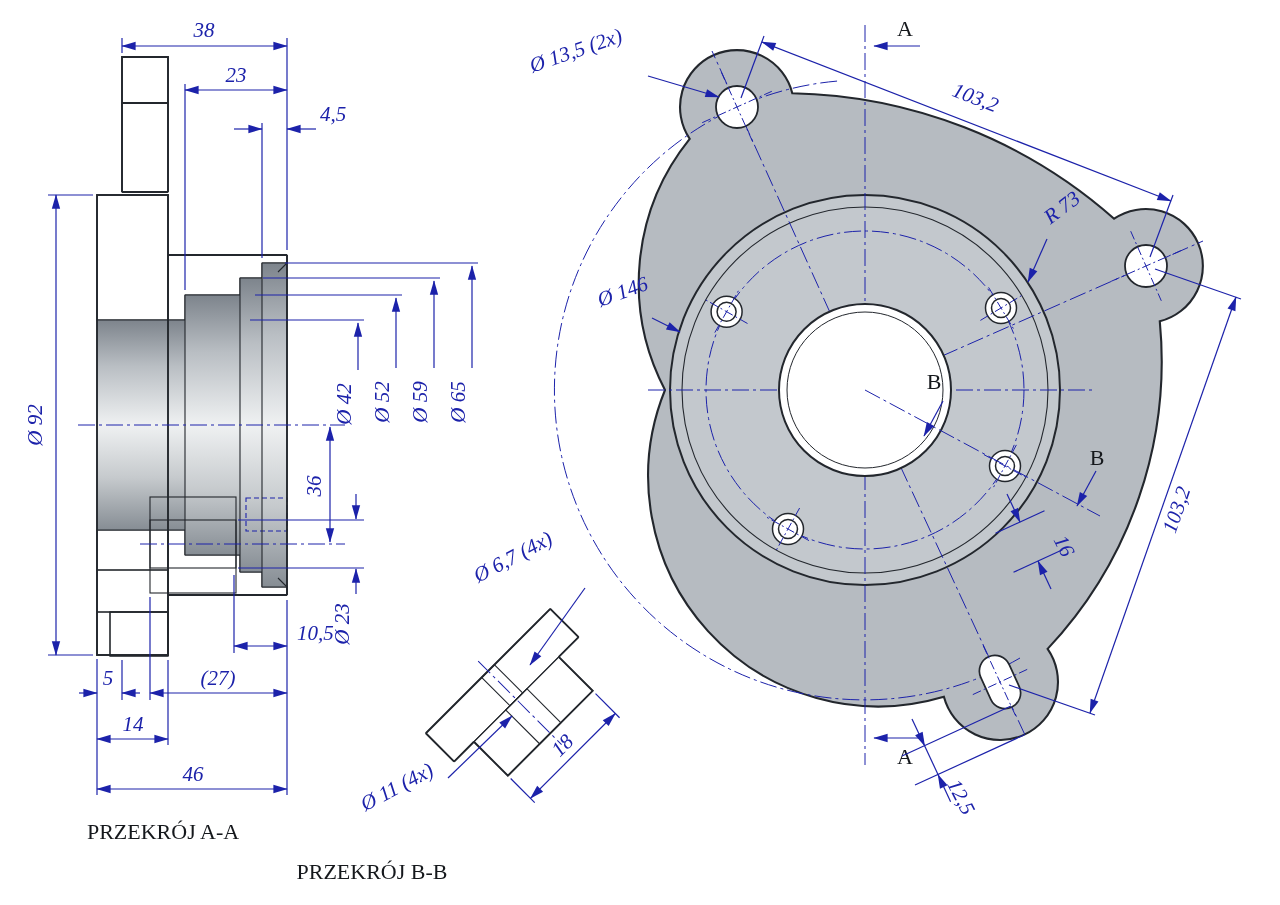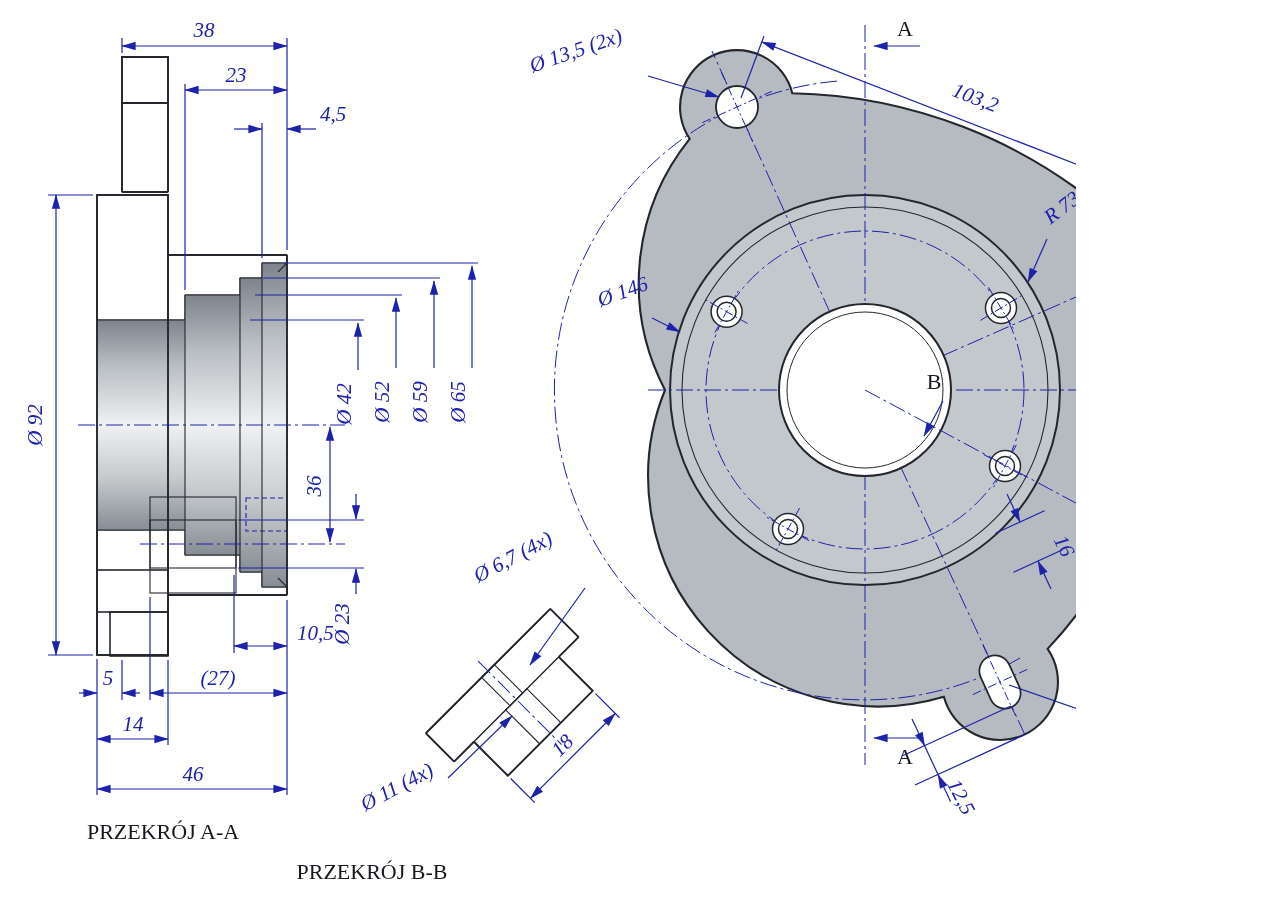--- a/index.html
+++ b/index.html
@@ -1,16 +1,16 @@
 <!DOCTYPE html>
 <html><head>
 <meta charset="utf-8">
 <style>
   html,body{margin:0;padding:0;background:#ffffff;}
-  .stage{position:relative;width:1076px;height:905px;background:#ffffff;overflow:hidden;}
+  .stage{position:relative;width:1280px;height:905px;background:#ffffff;overflow:hidden;}
   svg{display:block;}
   .ol{stroke:#23272d;stroke-width:1.9;fill:none;}
   .olt{stroke:#23272d;stroke-width:1.1;fill:none;}
   .dl{stroke:#1c22aa;stroke-width:1.2;fill:none;}
   .cl{stroke:#1c22aa;stroke-width:1;fill:none;stroke-dasharray:17 4 3 4;}
   .cls{stroke:#1c22aa;stroke-width:1;fill:none;stroke-dasharray:9 3 2 3;}
   .hid{stroke:#1c22aa;stroke-width:1.1;fill:none;stroke-dasharray:5 3;}
   .dt{fill:#1c22aa;font:italic 21px "Liberation Serif",serif;text-anchor:middle;}
   .dts{fill:#1c22aa;font:italic 21px "Liberation Serif",serif;text-anchor:start;}
   .lt{fill:#15181c;font:22px "Liberation Serif",serif;text-anchor:middle;}

